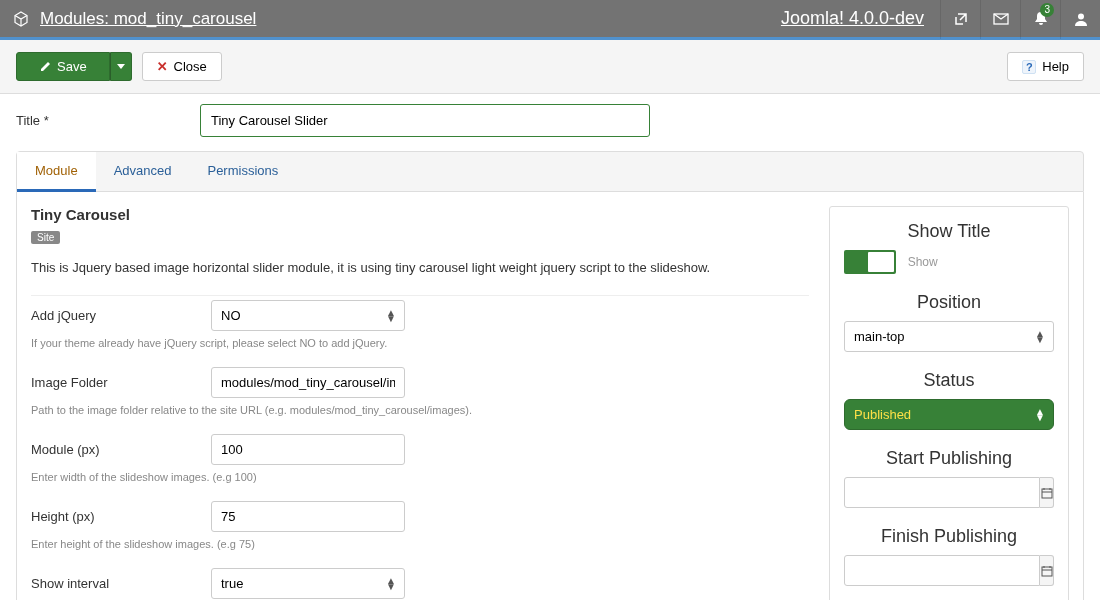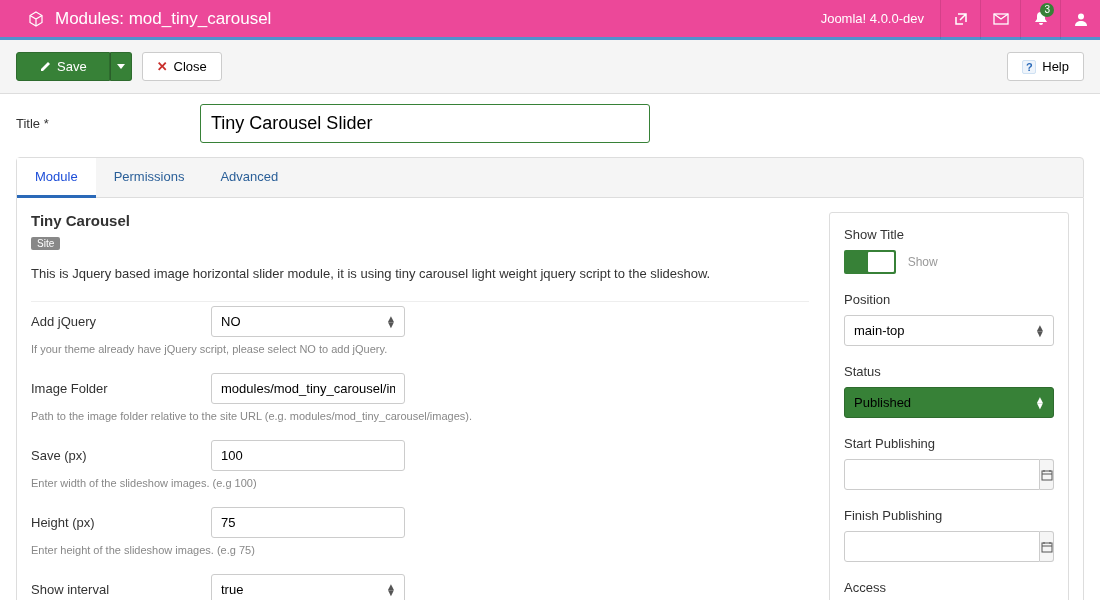--- a/index.html
+++ b/index.html
@@ -1,61 +1,61 @@
 <!DOCTYPE html>
 <html><head>
 <meta charset="utf-8">
 <style>
 * { box-sizing: border-box; margin: 0; padding: 0; }
 body { font-family: -apple-system, BlinkMacSystemFont, "Segoe UI", Helvetica, Arial, sans-serif; font-size: 13px; background: #fff; color: #333; }
-.topbar { background: #ec4899; color: #fff; height: 40px; display: flex; align-items: center; padding-left: 27px; border-bottom: 3px solid #5091cd; }
+.topbar { background: #737373; color: #fff; height: 40px; display: flex; align-items: center; padding-left: 12px; border-bottom: 3px solid #5091cd; text-decoration: underline; }
 .topbar-icon { width: 18px; height: 18px; display: flex; align-items: center; justify-content: center; margin-right: 10px; }
 .topbar-title { font-size: 17px; flex: 1; }
 .topbar-right { display: flex; align-items: center; height: 100%; }
-.topbar-version { font-size: 13px; padding: 0 16px; }
+.topbar-version { font-size: 18px; padding: 0 16px; }
 .topbar-btn { width: 40px; height: 40px; display: flex; align-items: center; justify-content: center; cursor: pointer; border-left: 1px solid rgba(0,0,0,0.1); position: relative; }
 .badge-notify { position: absolute; top: 4px; right: 6px; background: #378137; color: #fff; font-size: 10px; border-radius: 8px; padding: 0 4px; line-height: 14px; }
 .toolbar { background: #f5f5f5; border-bottom: 1px solid #ddd; padding: 12px 16px; display: flex; align-items: center; }
 .btn { border: 1px solid #ccc; background: #fff; padding: 6px 14px; border-radius: 3px; font-size: 13px; cursor: pointer; display: inline-flex; align-items: center; gap: 6px; }
 .btn-save { background: #378137; color: #fff; border-color: #2e6b2e; padding: 6px 22px; }
 .btn-save-group { display: flex; }
 .btn-save-group .btn-save { border-radius: 3px 0 0 3px; }
 .btn-save-drop { background: #378137; border: 1px solid #2e6b2e; border-left: 1px solid #2a5e2a; color: #fff; width: 22px; display: flex; align-items: center; justify-content: center; border-radius: 0 3px 3px 0; cursor: pointer; }
 .btn-close { margin-left: 10px; }
 .btn-close .x { color: #c9302c; font-weight: bold; }
 .btn-help { margin-left: auto; }
 .btn-help .q { color: #2a69b8; font-weight: bold; background: #eef4fb; border: 1px solid #cfe1f3; border-radius: 2px; width: 14px; height: 14px; display: inline-flex; align-items: center; justify-content: center; font-size: 11px; }
 .content { padding: 10px 16px 0; }
 .title-row { display: flex; align-items: center; margin-bottom: 14px; }
 .title-label { width: 184px; font-size: 13px; }
-.title-input { width: 450px; padding: 8px 10px; border: 1px solid #378137; border-radius: 3px; font-size: 18px; }
+.title-input { width: 450px; padding: 8px 10px; border: 1px solid #378137; border-radius: 3px; font-size: 13px; }
 .tabs { display: flex; background: #f5f5f5; border: 1px solid #ddd; border-radius: 4px 4px 0 0; }
 .tab { padding: 11px 18px; cursor: pointer; color: #2a5f98; font-size: 13px; }
-.tab.active { background: #fff; color: #1d4ed8; border-bottom: 3px solid #2a69b8; margin-bottom: -1px; }
+.tab.active { background: #fff; color: #a16207; border-bottom: 3px solid #2a69b8; margin-bottom: -1px; }
 .tab-body { border: 1px solid #ddd; border-top: none; padding: 14px; display: flex; gap: 20px; }
 .main-col { flex: 1; }
 .side-col { width: 240px; border: 1px solid #ddd; border-radius: 3px; padding: 14px; }
 .mod-head { font-size: 15px; font-weight: bold; margin-bottom: 6px; }
 .site-badge { display: inline-block; background: #888; color: #fff; font-size: 10px; padding: 1px 6px; border-radius: 2px; margin-bottom: 16px; }
 .mod-desc { font-size: 13px; padding-bottom: 20px; border-bottom: 1px solid #eee; margin-bottom: 4px; }
 .form-row { margin-bottom: 6px; display: flex; align-items: center; }
 .form-label { width: 180px; font-size: 13px; }
 .form-ctrl { width: 194px; position: relative; }
 .form-input, .form-select { width: 100%; padding: 7px 9px; border: 1px solid #ccc; border-radius: 3px; font-size: 13px; background: #fff; }
 .form-select { appearance: none; padding-right: 26px; }
 .sel-arrs { position: absolute; right: 9px; top: 50%; transform: translateY(-50%); pointer-events: none; font-size: 10px; line-height: 6px; color: #555; }
 .form-hint { font-size: 11px; color: #888; margin-bottom: 18px; }
-.side-label { font-size: 13px; margin-bottom: 8px; display: block; }
+.side-label { font-size: 18px; margin-bottom: 8px; display: block; text-align: center; }
 .toggle { width: 52px; height: 24px; background: #378137; border-radius: 2px; position: relative; display: inline-block; vertical-align: middle; cursor: pointer; }
 .toggle-handle { width: 26px; height: 20px; background: #fff; position: absolute; top: 2px; right: 2px; border-radius: 1px; }
 .toggle-text { color: #999; font-size: 12px; margin-left: 8px; vertical-align: middle; }
 .side-group { margin-bottom: 18px; }
 .side-select { width: 100%; padding: 7px 9px; border: 1px solid #ccc; border-radius: 3px; font-size: 13px; appearance: none; background: #fff; position: relative; }
 .side-select-wrap { position: relative; }
-.side-select.pub { background: #378137; color: #000000; border-color: #2e6b2e; }
+.side-select.pub { background: #378137; color: #fde047; border-color: #2e6b2e; border-radius: 6px; }
 .input-group { display: flex; }
 .input-group input { flex: 1; border-radius: 3px 0 0 3px; padding: 7px 9px; border: 1px solid #ccc; font-size: 13px; }
 .input-group .addon { width: 32px; border: 1px solid #ccc; border-left: none; border-radius: 0 3px 3px 0; display: flex; align-items: center; justify-content: center; background: #f5f5f5; cursor: pointer; }
 svg { display: block; }
 </style>
 </head>
 <body>
 
 <div class="topbar">
   <span class="topbar-icon">
@@ -118,22 +118,22 @@
 </div>
 
 <div class="content">
   <div class="title-row">
     <label class="title-label">Title *</label>
     <input class="title-input" value="Tiny Carousel Slider" style="">
   </div>
 
   <div class="tabs">
     <div class="tab active">Module</div>
+    <div class="tab">Advanced</div>
     <div class="tab">Permissions</div>
-    <div class="tab">Advanced</div>
   </div>
 
   <div class="tab-body">
     <div class="main-col">
       <div class="mod-head">Tiny Carousel</div>
       <span class="site-badge">Site</span>
       <div class="mod-desc">This is Jquery based image horizontal slider module, it is using tiny carousel light weight jquery script to the slideshow.</div>
 
       <div class="form-row">
         <label class="form-label">Add jQuery</label>
@@ -144,21 +144,21 @@
       </div>
       <div class="form-hint">If your theme already have jQuery script, please select NO to add jQuery.</div>
 
       <div class="form-row">
         <label class="form-label">Image Folder</label>
         <div class="form-ctrl"><input class="form-input" value="modules/mod_tiny_carousel/image" style=""></div>
       </div>
       <div class="form-hint">Path to the image folder relative to the site URL (e.g. modules/mod_tiny_carousel/images).</div>
 
       <div class="form-row">
-        <label class="form-label">Save (px)</label>
+        <label class="form-label">Module (px)</label>
         <div class="form-ctrl"><input class="form-input" value="100" style=""></div>
       </div>
       <div class="form-hint">Enter width of the slideshow images. (e.g 100)</div>
 
       <div class="form-row">
         <label class="form-label">Height (px)</label>
         <div class="form-ctrl"><input class="form-input" value="75" style=""></div>
       </div>
       <div class="form-hint">Enter height of the slideshow images. (e.g 75)</div>
 

